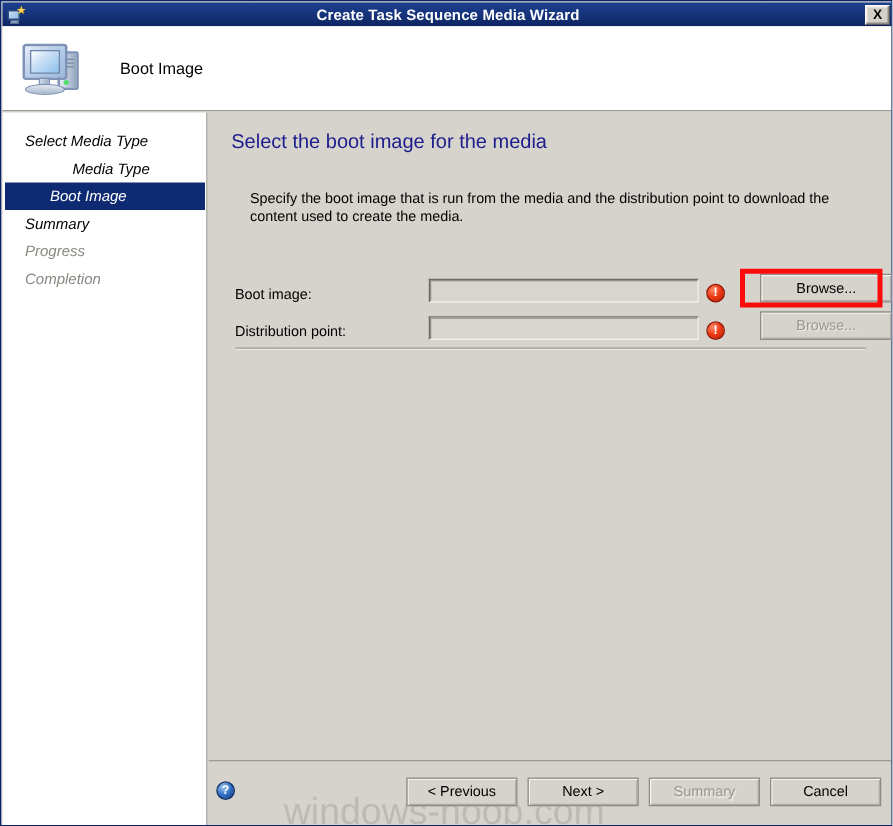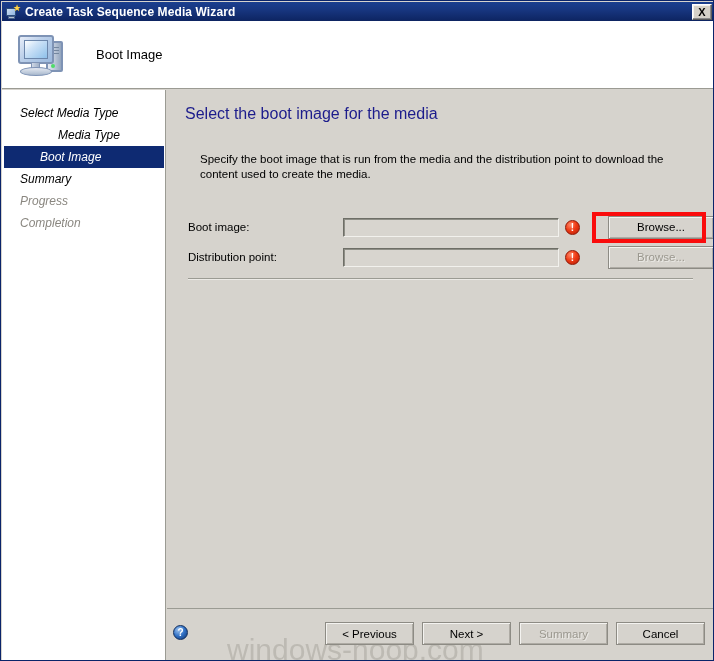--- a/index.html
+++ b/index.html
@@ -58,20 +58,21 @@
     text-shadow: 0 0 1px #a07a00;
   }
   .title-text {
     color: #ffffff;
     font-size: 12px;
     font-weight: bold;
     letter-spacing: 0.1px;
     flex: 1 1 auto;
     white-space: nowrap;
     overflow: hidden;
+    text-align: center;
   }
   .close-btn {
     width: 20px; height: 16px;
     background: #d4d0c8;
     border: 1px solid #ffffff;
     border-right-color: #5a5a5a;
     border-bottom-color: #5a5a5a;
     box-shadow: inset -1px -1px 0 #8a8a8a, inset 1px 1px 0 #f4f2ee;
     box-sizing: border-box;
     display: flex;
@@ -220,21 +221,21 @@
     margin-left: 12px;
   }
 
   .form-rows {
     position: absolute;
     left: 21px; top: 122px;
     width: 505px;
   }
   .form-row {
     display: flex;
-    align-items: center;
+    align-items: flex-end;
     height: 30px;
   }
   .form-label {
     width: 155px;
     font-size: 11.5px;
     color: #000000;
     flex: 0 0 auto;
   }
   .text-field {
     width: 216px;

